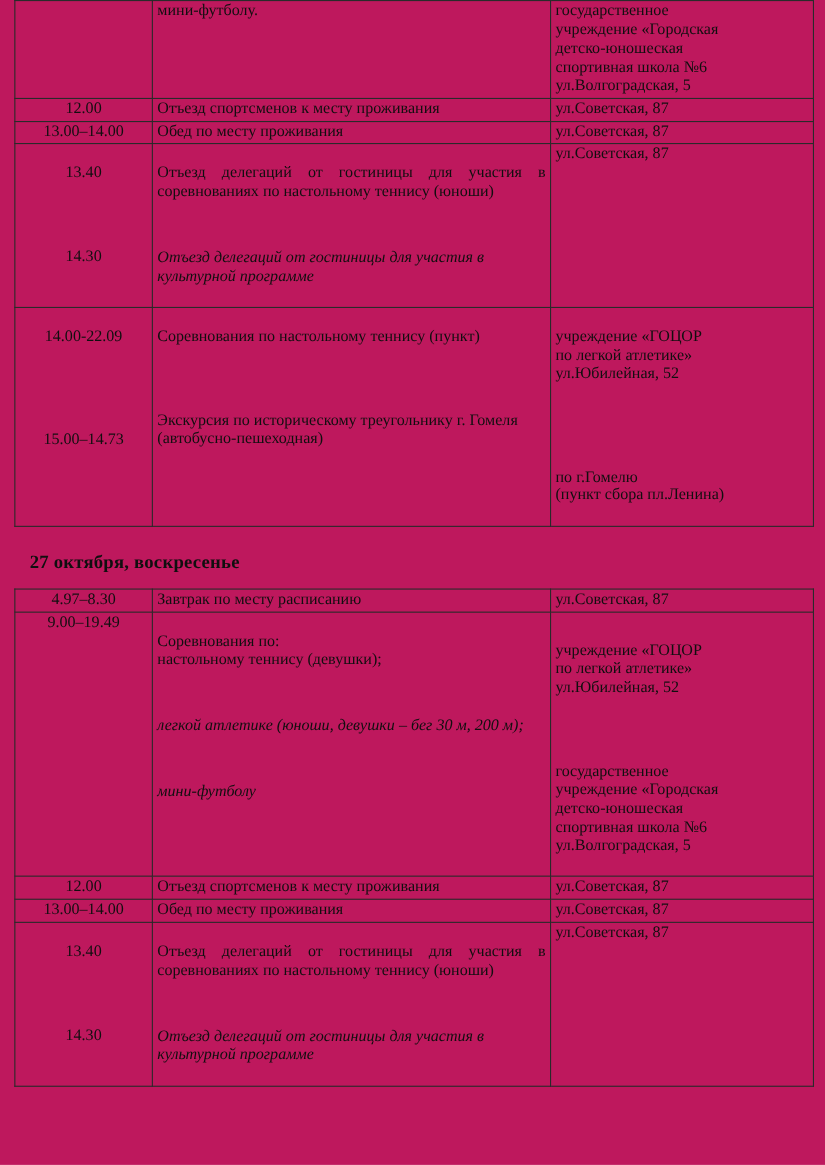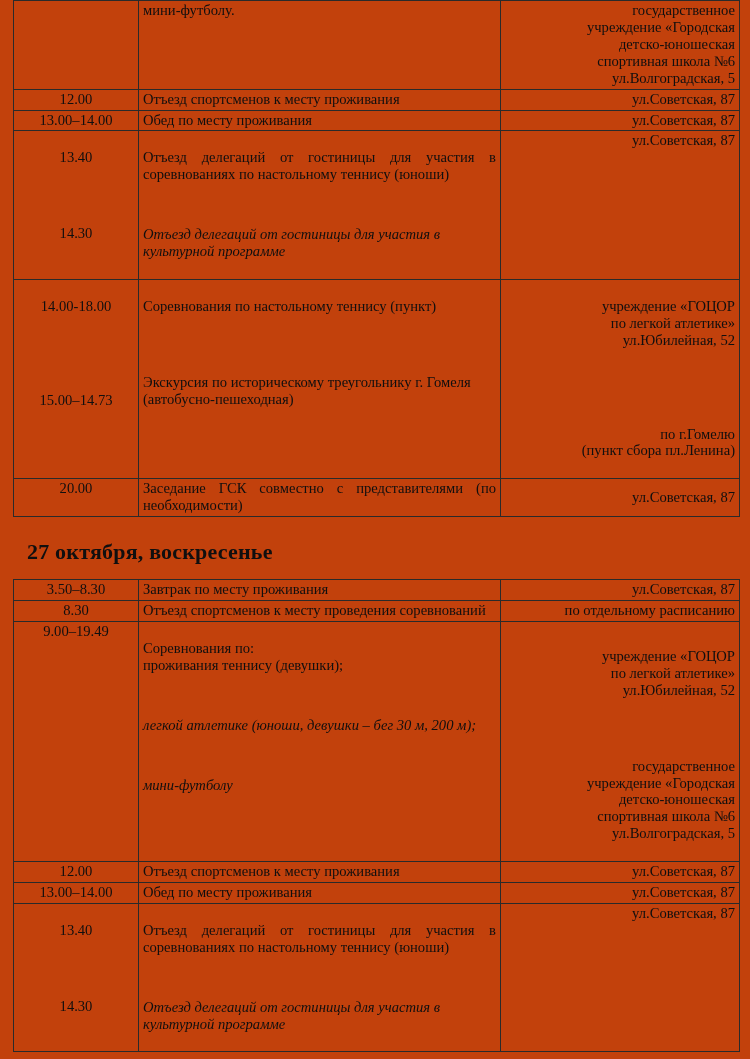--- a/index.html
+++ b/index.html
@@ -12,21 +12,21 @@
     height: 1059px;
     font-family: "Liberation Serif", "DejaVu Serif", serif;
     color: #100f0f;
     overflow: hidden;
     position: relative;
   }
   .page {
     position: relative;
     width: 750px;
     height: 1059px;
-    background: #c2410c;
+    background: #be185d;
     padding: 0;
     box-sizing: border-box;
   }
 
   
   .sched-table {
     border-collapse: collapse;
     table-layout: fixed;
     width: 726px;
     margin: 0 0 0 13px;
@@ -49,36 +49,36 @@
     margin-top: 24px;
   }
   .c-desc {
     text-align: justify;
     text-align-last: left;
     white-space: pre-line;
     hyphens: none;
   }
   .c-desc.nojust { text-align: left; }
   .c-place {
-    text-align: right;
+    text-align: left;
     white-space: pre-line;
   }
   .c-time.vmid, .c-desc.vmid, .c-place.vmid { vertical-align: middle; }
 
   
   .pad-t-1 { padding-top: 8px; }
   .pad-t-2 { padding-top: 26px; font-style: italic; }
   .pad-t-3 { padding-top: 42px; }
   .pad-t-4 { padding-top: 60px; }
 
   
   .day-heading {
     font-family: "Liberation Serif", "DejaVu Serif", serif;
     font-weight: bold;
-    font-size: 22px;
+    font-size: 17px;
     margin: 0;
     padding: 0;
     letter-spacing: 0.2px;
   }
 
   .gap-a { height: 22px; }
   .gap-b { height: 14px; }
 </style>
 </head>
 <body>
@@ -122,77 +122,67 @@
         </td>
         <td class="c-desc">
           <div class="c-desc">Отъезд делегаций от гостиницы для участия в соревнованиях по настольному теннису (юноши)</div>
           <div class="c-desc nojust pad-t-2">Отъезд делегаций от гостиницы для участия в культурной программе</div>
         </td>
         <td class="c-place">ул.Советская, 87</td>
       </tr>
 
       <tr>
         <td class="c-time">
-          <div>14.00-18.00</div>
+          <div>14.00-22.09</div>
           <div class="pad-t-4">15.00–14.73</div>
         </td>
         <td class="c-desc">
           <div class="c-desc">Соревнования по настольному теннису (пункт)</div>
           <div class="c-desc nojust pad-t-3">Экскурсия по историческому треугольнику г. Гомеля (автобусно-пешеходная)</div>
         </td>
         <td class="c-place">
           <div class="c-place">учреждение «ГОЦОР
 по легкой атлетике»
 ул.Юбилейная, 52</div>
           <div class="c-place pad-t-4">по г.Гомелю
 (пункт сбора пл.Ленина)</div>
         </td>
       </tr>
 
 
-      <tr>
-        <td class="c-time">20.00</td>
-        <td class="c-desc">Заседание ГСК совместно с представителями (по необходимости)</td>
-        <td class="c-place vmid">ул.Советская, 87</td>
-      </tr>
 
     </tbody>
   </table>
 
   <div class="gap-a"></div>
 
   <h2 class="day-heading" style="margin-left:27px;">27 октября, воскресенье</h2>
 
   <div class="gap-b"></div>
 
   <table class="sched-table">
     <colgroup>
       <col class="col-time">
         <col class="col-desc">
         <col class="col-place">
     </colgroup>
     <tbody>
 
       <tr>
-        <td class="c-time">3.50–8.30</td>
-        <td class="c-desc nojust">Завтрак по месту проживания</td>
-        <td class="c-place">ул.Советская, 87</td>
-      </tr>
-
-      <tr>
-        <td class="c-time vmid">8.30</td>
-        <td class="c-desc">Отъезд спортсменов к месту проведения соревнований</td>
-        <td class="c-place">по отдельному расписанию</td>
-      </tr>
+        <td class="c-time">4.97–8.30</td>
+        <td class="c-desc nojust">Завтрак по месту расписанию</td>
+        <td class="c-place">ул.Советская, 87</td>
+      </tr>
+
 
       <tr>
         <td class="c-time" style="height:168px;">9.00–19.49</td>
         <td class="c-desc">
           <div class="c-desc nojust">Соревнования по:
- проживания теннису (девушки);</div>
+ настольному теннису (девушки);</div>
           <div class="c-desc pad-t-2">легкой атлетике (юноши, девушки – бег 30 м, 200 м);</div>
           <div class="c-desc nojust pad-t-2">мини-футболу</div>
         </td>
         <td class="c-place">
           <div class="c-place pad-t-1">учреждение «ГОЦОР
 по легкой атлетике»
 ул.Юбилейная, 52</div>
           <div class="c-place pad-t-3">государственное
 учреждение «Городская
 детско-юношеская

